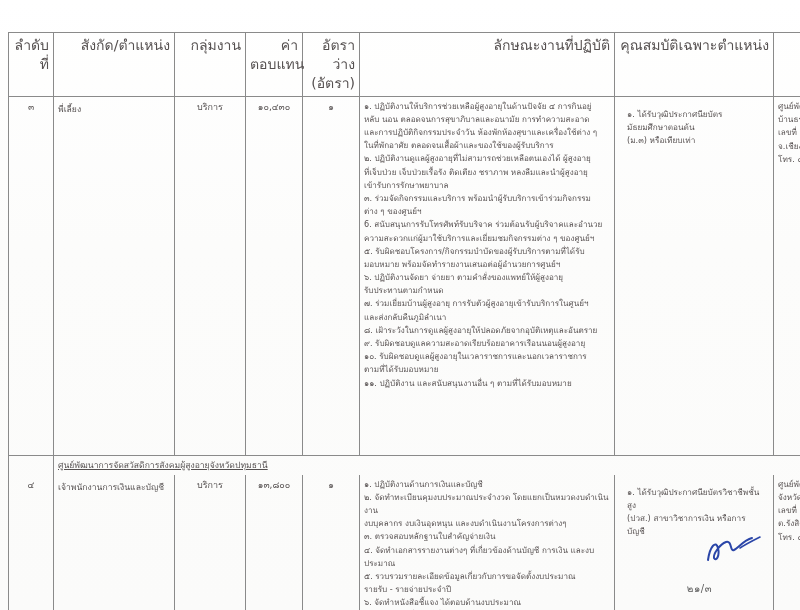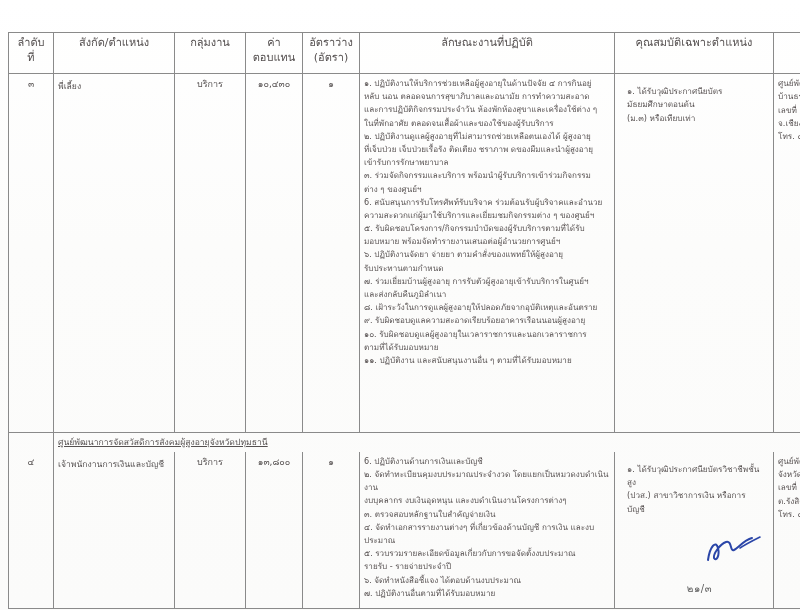--- a/index.html
+++ b/index.html
@@ -30,23 +30,23 @@
     table-layout:fixed;
   }
   table.doc td,table.doc th{
     border:1px solid #8a8a8a;
     vertical-align:top;
     padding:3px 4px;
     font-weight:normal;
     color:#555050;
   }
   th{
-    text-align:center;
+    text-align:right;
     vertical-align:middle;
-    font-size:11px;
+    font-size:14px;
     line-height:1.35;
     height:34px;
     color:#4f4a4a;
   }
   .c-no{width:36px;}
   .c-pos{width:112px;}
   .c-group{width:62px;}
   .c-pay{width:48px;}
   .c-vac{width:48px;}
   .c-duty{width:246px;}
@@ -131,21 +131,21 @@
         <td class="num">บริการ</td>
         <td class="num">๑๐,๔๓๐</td>
         <td class="num">๑</td>
         <td>
           <ul class="duty-list">
               <li>๑. ปฏิบัติงานให้บริการช่วยเหลือผู้สูงอายุในด้านปัจจัย ๔ การกินอยู่</li>
               <li>หลับ นอน ตลอดจนการสุขาภิบาลและอนามัย การทำความสะอาด</li>
               <li>และการปฏิบัติกิจกรรมประจำวัน ห้องพักห้องสุขาและเครื่องใช้ต่าง ๆ</li>
               <li>ในที่พักอาศัย ตลอดจนเสื้อผ้าและของใช้ของผู้รับบริการ</li>
               <li>๒. ปฏิบัติงานดูแลผู้สูงอายุที่ไม่สามารถช่วยเหลือตนเองได้ ผู้สูงอายุ</li>
-              <li>ที่เจ็บป่วย เจ็บป่วยเรื้อรัง ติดเตียง ชราภาพ ดของผืมและนำผู้สูงอายุ</li>
+              <li>ที่เจ็บป่วย เจ็บป่วยเรื้อรัง ติดเตียง ชราภาพ หลงลืมและนำผู้สูงอายุ</li>
               <li>เข้ารับการรักษาพยาบาล</li>
               <li>๓. ร่วมจัดกิจกรรมและบริการ พร้อมนำผู้รับบริการเข้าร่วมกิจกรรม</li>
               <li>ต่าง ๆ ของศูนย์ฯ</li>
               <li>6. สนับสนุนการรับโทรศัพท์รับบริจาค ร่วมต้อนรับผู้บริจาคและอำนวย</li>
               <li>ความสะดวกแก่ผู้มาใช้บริการและเยี่ยมชมกิจกรรมต่าง ๆ ของศูนย์ฯ</li>
               <li>๕. รับผิดชอบโครงการ/กิจกรรมบำบัดของผู้รับบริการตามที่ได้รับ</li>
               <li>มอบหมาย พร้อมจัดทำรายงานเสนอต่อผู้อำนวยการศูนย์ฯ</li>
               <li>๖. ปฏิบัติงานจัดยา จ่ายยา ตามคำสั่งของแพทย์ให้ผู้สูงอายุ</li>
               <li>รับประทานตามกำหนด</li>
               <li>๗. ร่วมเยี่ยมบ้านผู้สูงอายุ การรับตัวผู้สูงอายุเข้ารับบริการในศูนย์ฯ</li>
@@ -182,21 +182,21 @@
       <tr class="row2">
         <td class="num" style="border-top:none;">๔</td>
         <td style="border-top:none;margin-left:20px;">
           <div class="pos-name">เจ้าพนักงานการเงินและบัญชี</div>
         </td>
         <td class="num" style="border-top:none;">บริการ</td>
         <td class="num" style="border-top:none;margin-top:15px;">๑๓,๘๐๐</td>
         <td class="num" style="border-top:none;">๑</td>
         <td style="border-top:none;">
           <ul class="duty-list">
-              <li>6. ปฏิบัติงานด้านการเงินและบัญชี</li>
+              <li>๑. ปฏิบัติงานด้านการเงินและบัญชี</li>
               <li>๒. จัดทำทะเบียนคุมงบประมาณประจำงวด โดยแยกเป็นหมวดงบดำเนินงาน</li>
               <li>งบบุคลากร งบเงินอุดหนุน และงบดำเนินงานโครงการต่างๆ</li>
               <li>๓. ตรวจสอบหลักฐานใบสำคัญจ่ายเงิน</li>
               <li>๔. จัดทำเอกสารรายงานต่างๆ ที่เกี่ยวข้องด้านบัญชี การเงิน และงบประมาณ</li>
               <li>๕. รวบรวมรายละเอียดข้อมูลเกี่ยวกับการขอจัดตั้งงบประมาณ</li>
               <li>รายรับ - รายจ่ายประจำปี</li>
               <li>๖. จัดทำหนังสือชี้แจง ได้ตอบด้านงบประมาณ</li>
               <li>๗. ปฏิบัติงานอื่นตามที่ได้รับมอบหมาย</li>
             </ul>
         </td>

